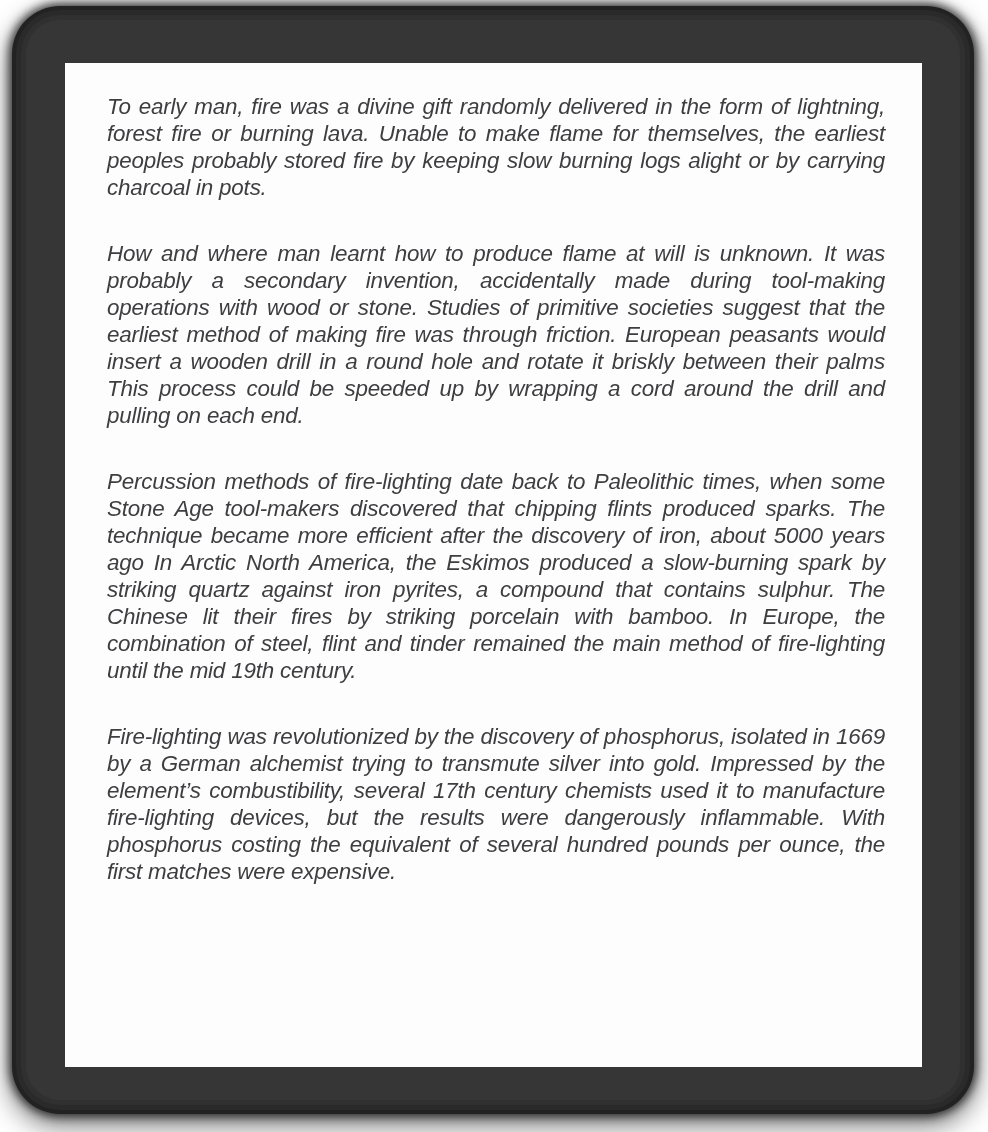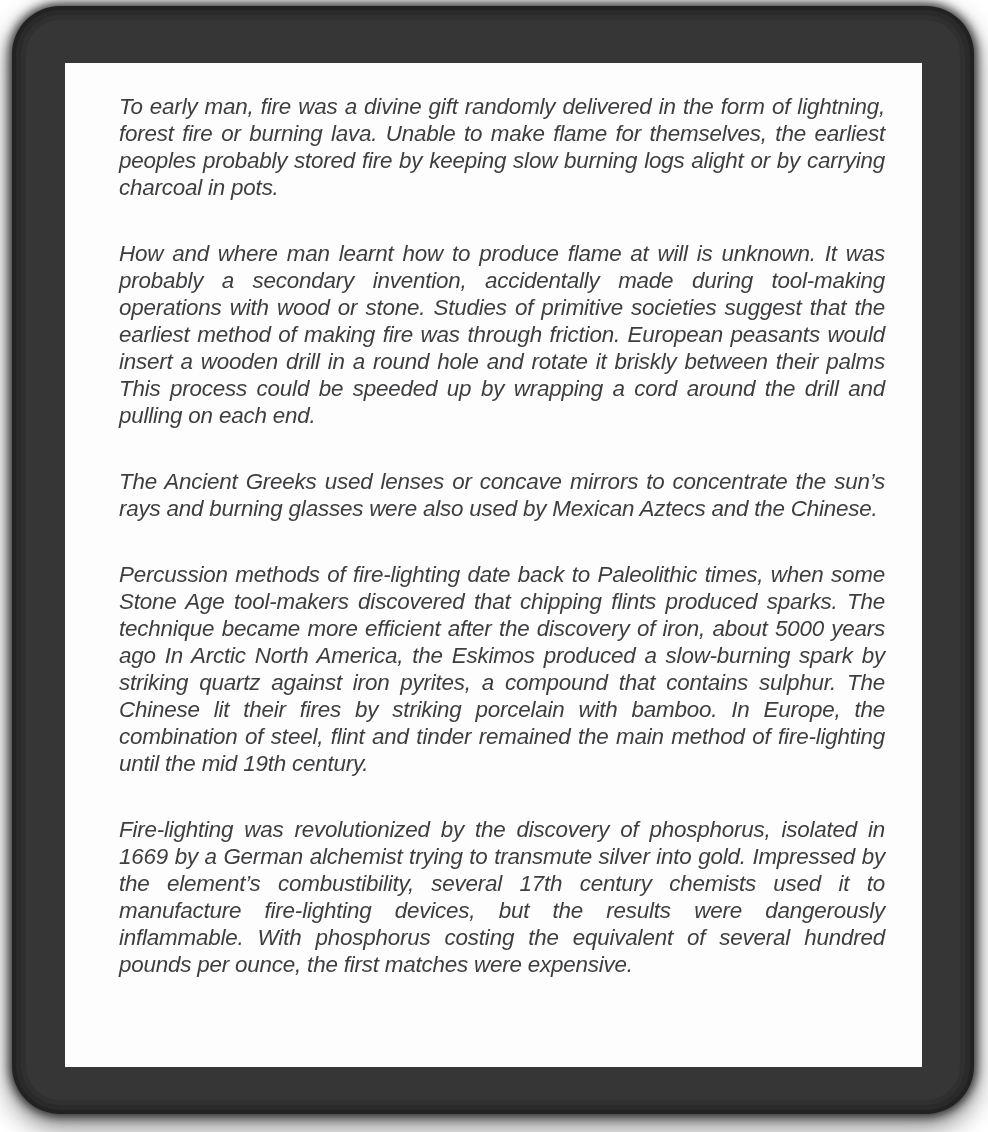--- a/index.html
+++ b/index.html
@@ -37,39 +37,38 @@
     left: 65px;
     top: 63px;
     width: 857px;
     height: 1004px;
     background: #fdfdfd;
   }
   .page-content {
     padding: 30px 37px 0 38px;
   }
   .page-content p {
-    margin: 0 0 39px 16px;
+    margin: 0 0 39px 4px;
     font-style: italic;
     font-size: 22.4px;
     line-height: 27px;
     color: #3e3e41;
     text-align: justify;
     letter-spacing: -0.2px;
   }
   .page-content p:last-child {
     margin-bottom: 0;
   }
 </style>
 </head>
 <body>
 
 <div class="canvas">
   <div class="frame"></div>
   <div class="page">
     <div class="page-content">
       <p>To early man, fire was a divine gift randomly delivered in the form of lightning, forest fire or burning lava. Unable to make flame for themselves, the earliest peoples probably stored fire by keeping slow burning logs alight or by carrying charcoal in pots.</p>
       <p>How and where man learnt how to produce flame at will is unknown. It was probably a secondary invention, accidentally made during tool-making operations with wood or stone. Studies of primitive societies suggest that the earliest method of making fire was through friction. European peasants would insert a wooden drill in a round hole and rotate it briskly between their palms This process could be speeded up by wrapping a cord around the drill and pulling on each end.</p>
-      <p>The Ancient Greeks used lenses or concave mirrors to concentrate the sun’s rays and burning glasses were also used by Mexican Aztecs and the Chinese.</p>
       <p>Percussion methods of fire-lighting date back to Paleolithic times, when some Stone Age tool-makers discovered that chipping flints produced sparks. The technique became more efficient after the discovery of iron, about 5000 years ago In Arctic North America, the Eskimos produced a slow-burning spark by striking quartz against iron pyrites, a compound that contains sulphur. The Chinese lit their fires by striking porcelain with bamboo. In Europe, the combination of steel, flint and tinder remained the main method of fire-lighting until the mid 19th century.</p>
       <p>Fire-lighting was revolutionized by the discovery of phosphorus, isolated in 1669 by a German alchemist trying to transmute silver into gold. Impressed by the element’s combustibility, several 17th century chemists used it to manufacture fire-lighting devices, but the results were dangerously inflammable. With phosphorus costing the equivalent of several hundred pounds per ounce, the first matches were expensive.</p>
     </div>
   </div>
 </div>
 
 </body></html>

